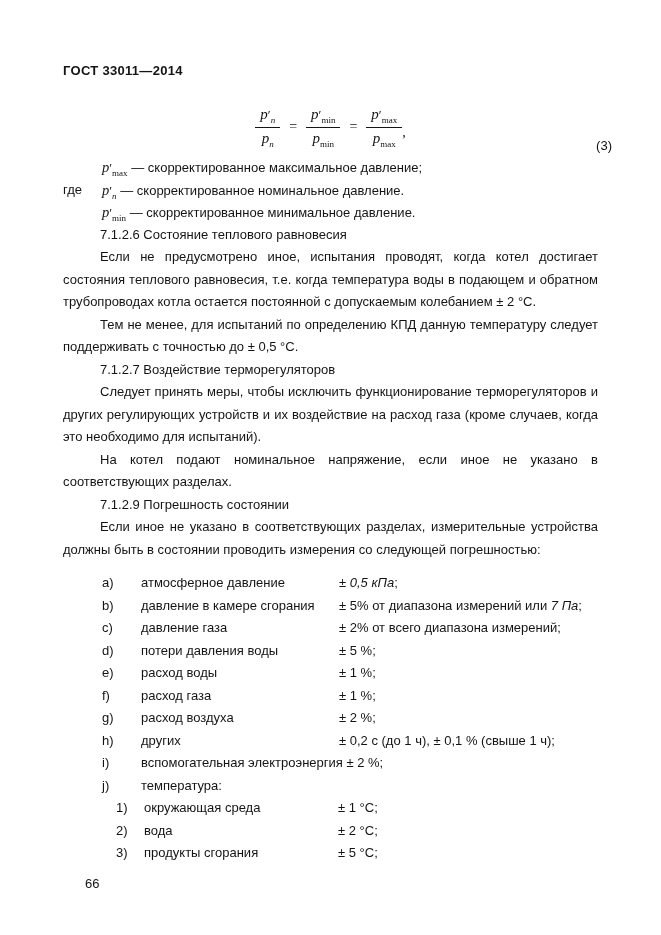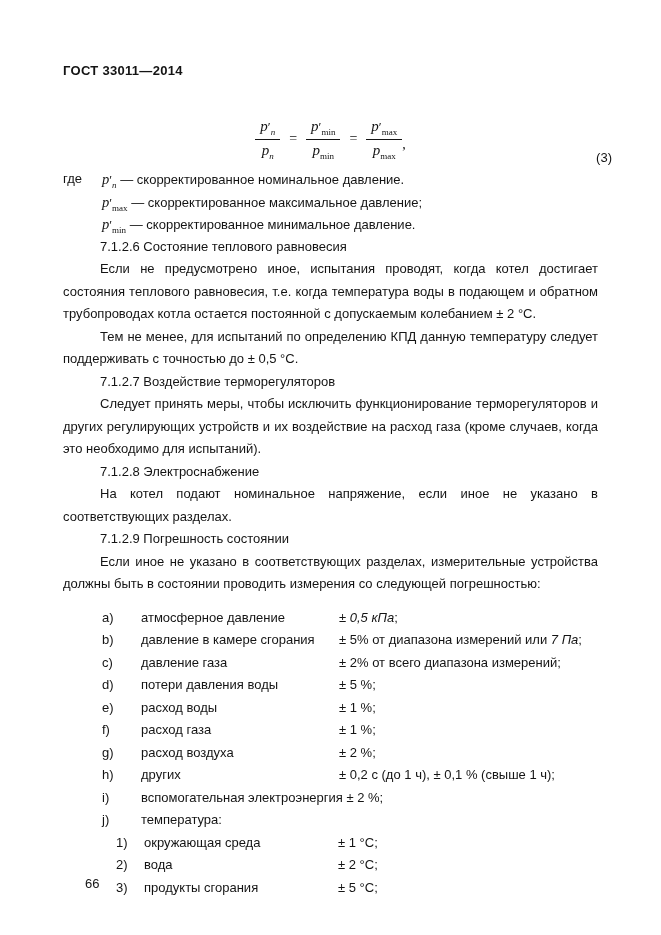--- a/index.html
+++ b/index.html
@@ -18,21 +18,21 @@
   }
   .doc-header {
     padding-top:33px;
     font-size:13px; font-weight:bold; letter-spacing:0.3px;
     line-height:20px;
     margin-top:28px;
   }
   
   .formula-row {
     position:relative;
-    margin-top:36px; height:44px;
+    margin-top:24px; height:44px;
     display:flex; align-items:center; justify-content:center;
     font-family:"Liberation Serif", serif;
   }
   .frac { display:inline-flex; flex-direction:column; align-items:center; }
   .frac .num { display:block; border-bottom:1px solid #141414; padding:0 5px 2px; white-space:nowrap; }
   .frac .den { display:block; padding-top:2px; white-space:nowrap; }
   .fvar { font-style:italic; font-size:15px; font-family:"Liberation Serif", serif; }
   .frac sub, .term sub { font-size:9px; line-height:1; }
   sub.it { font-style:italic; }
   .eq { margin:0 9px; font-size:14px; }
@@ -85,41 +85,40 @@
       <span class="frac">
         <span class="num"><i class="fvar">p</i><span>′</span><sub>max</sub></span>
         <span class="den"><i class="fvar">p</i><sub>max</sub></span>
       </span>
       <span class="fcomma">,</span>
       <span class="fnum">(3)</span>
     </div>
 
     <div class="where">
       <div class="where-line">
+        <span class="term"><i>p</i><span>′</span><sub>max</sub></span>
+        <span>— скорректированное максимальное давление;</span>
+      </div>
+      <div class="where-line">
         <span class="where-lead">где</span>
         <span class="term"><i>p</i><span>′</span><sub class="it">n</sub></span>
         <span>— скорректированное номинальное давление.</span>
-      </div>
-      <div class="where-line">
-        <span class="term"><i>p</i><span>′</span><sub>max</sub></span>
-        <span>— скорректированное максимальное давление;</span>
       </div>
       <div class="where-line">
         <span class="term"><i>p</i><span>′</span><sub>min</sub></span>
         <span>— скорректированное минимальное давление.</span>
       </div>
     </div>
 
     <div class="body-text">
       <div class="heading">7.1.2.6 Состояние теплового равновесия</div>
       <div class="para">Если не предусмотрено иное, испытания проводят, когда котел достигает состояния теплового равновесия, т.е. когда температура воды в подающем и обратном трубопроводах котла остается постоянной с допускаемым колебанием ± 2 °С.</div>
       <div class="para">Тем не менее, для испытаний по определению КПД данную температуру следует поддерживать с точностью до ± 0,5 °С.</div>
       <div class="heading">7.1.2.7 Воздействие терморегуляторов</div>
       <div class="para">Следует принять меры, чтобы исключить функционирование терморегуляторов и других регулирующих устройств и их воздействие на расход газа (кроме случаев, когда это необходимо для испытаний).</div>
-      <div class="heading">7.1.2.8 Электроснабжение</div>
       <div class="para">На котел подают номинальное напряжение, если иное не указано в соответствующих разделах.</div>
       <div class="heading">7.1.2.9 Погрешность состоянии</div>
       <div class="para">Если иное не указано в соответствующих разделах, измерительные устройства должны быть в состоянии проводить измерения со следующей погрешностью:</div>
     </div>
 
     <div class="tol-list">
       <div class="tol-row">
         <span class="tol-marker">a)</span>
         <span class="tol-label">атмосферное давление</span>
         <span class="tol-value"><span>± </span><i>0,5 кПа</i><span>;</span></span>

